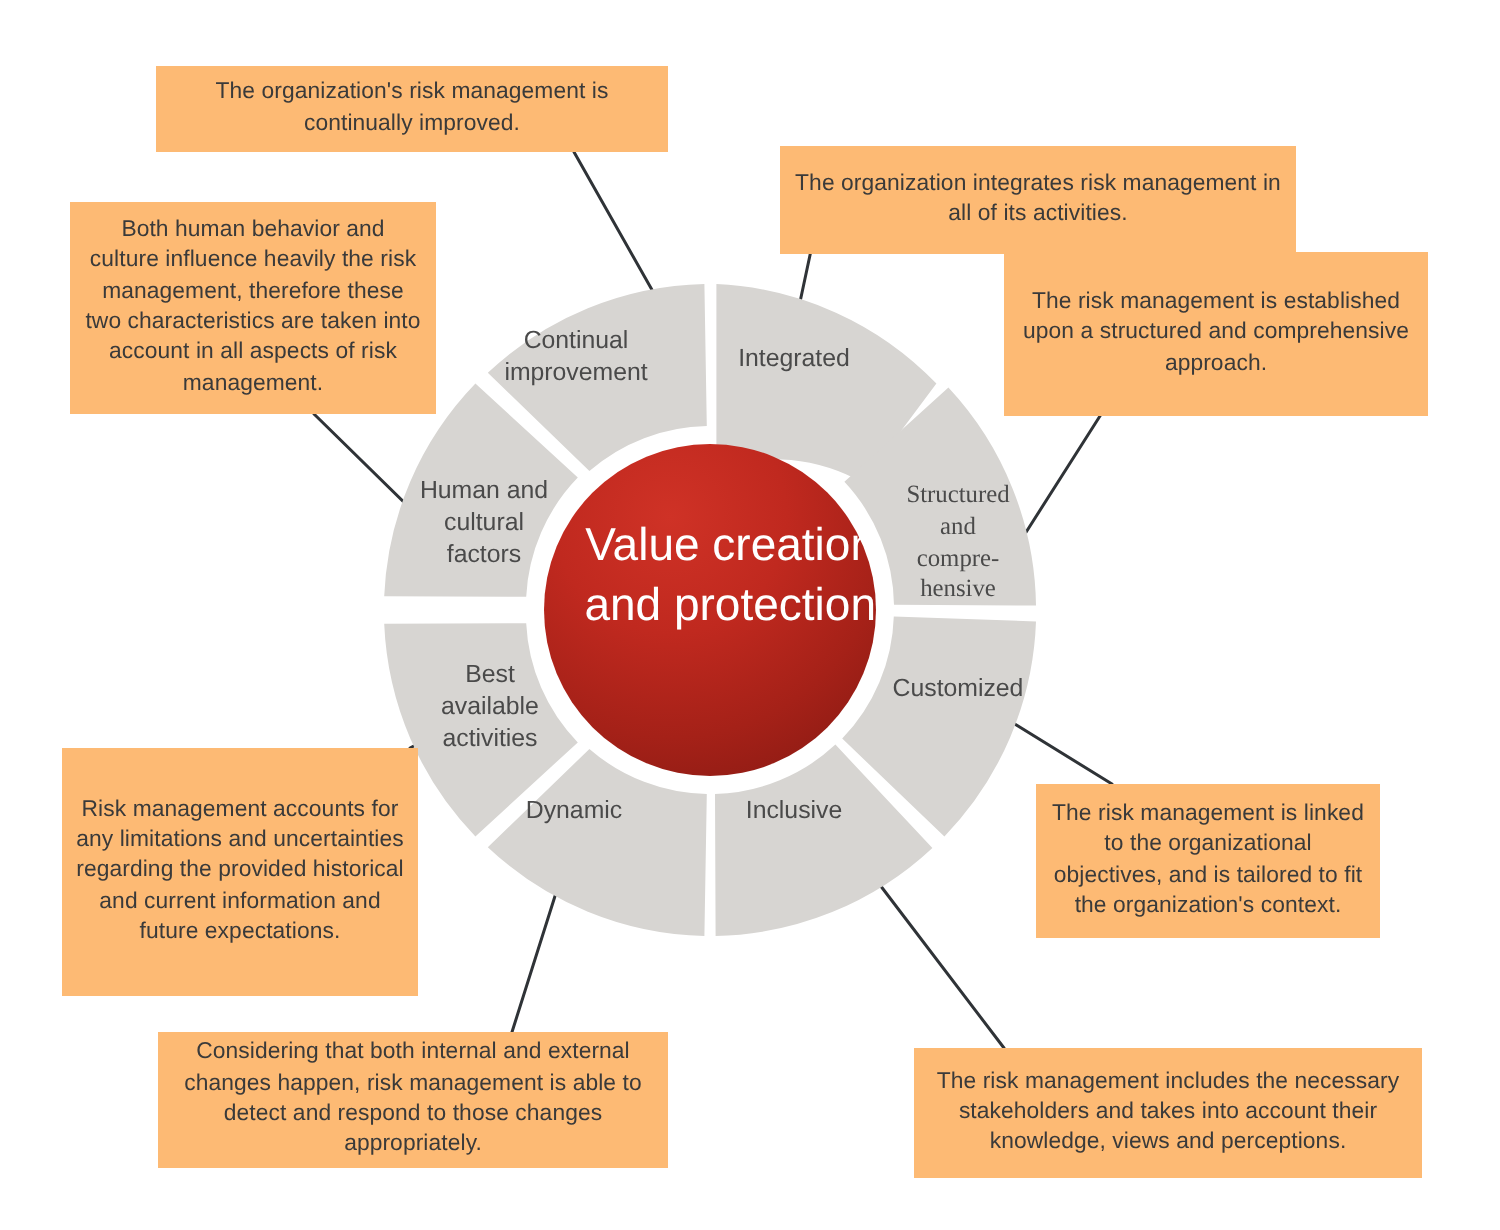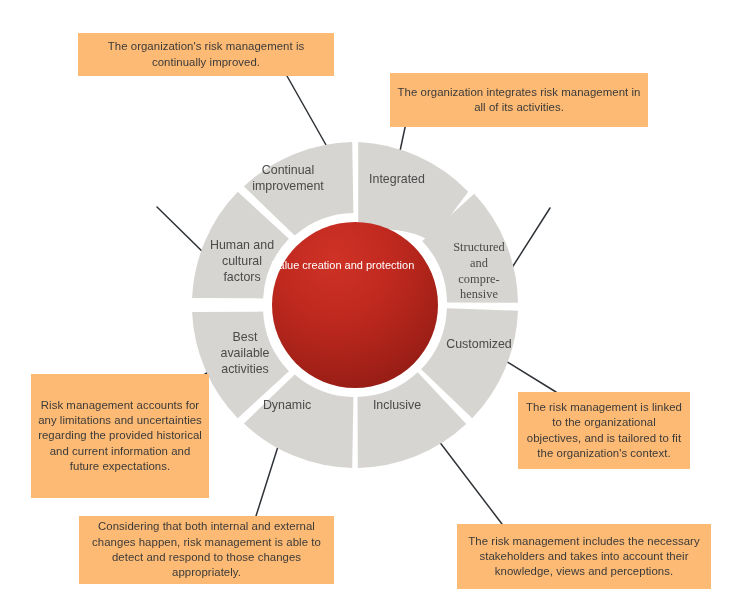--- a/index.html
+++ b/index.html
@@ -69,23 +69,23 @@
   #label-dynamic               { left: 235px; top: 398px; }
   #label-best-available        { left: 193px; top: 330px; }
   #label-human-cultural        { left: 190px; top: 238px; }
 
   
   #core-text {
     position: absolute;
     left: 272px;
     top: 258px;
     width: 166px;
-    text-align: left;
+    text-align: right;
     color: #ffffff;
-    font-size: 11px;
+    font-size: 23px;
     line-height: 1.3;
     pointer-events: none;
   }
 </style>
 </head>
 <body>
 
 <div id="canvas">
 
   <svg id="diagram-svg" viewBox="0 0 750 615" xmlns="http://www.w3.org/2000/svg">
@@ -173,20 +173,26 @@
     <div>cultural</div>
     <div>factors</div>
   </div>
 
   <div class="callout" id="callout-continual-improvement">
     <span>The organization's risk management is continually improved.</span>
   </div>
   <div class="callout" id="callout-integrated">
     <span>The organization integrates risk management in all of its activities.</span>
   </div>
+  <div class="callout" id="callout-human-cultural">
+    <span>Both human behavior and culture influence heavily the risk management, therefore these two characteristics are taken into account in all aspects of risk management.</span>
+  </div>
+  <div class="callout" id="callout-structured">
+    <span>The risk management is established upon a structured and comprehensive approach.</span>
+  </div>
   <div class="callout" id="callout-customized">
     <span>The risk management is linked to the organizational objectives, and is tailored to fit the organization's context.</span>
   </div>
   <div class="callout" id="callout-inclusive">
     <span>The risk management includes the necessary stakeholders and takes into account their knowledge, views and perceptions.</span>
   </div>
   <div class="callout" id="callout-dynamic">
     <span>Considering that both internal and external changes happen, risk management is able to detect and respond to those changes appropriately.</span>
   </div>
   <div class="callout" id="callout-best-available">

